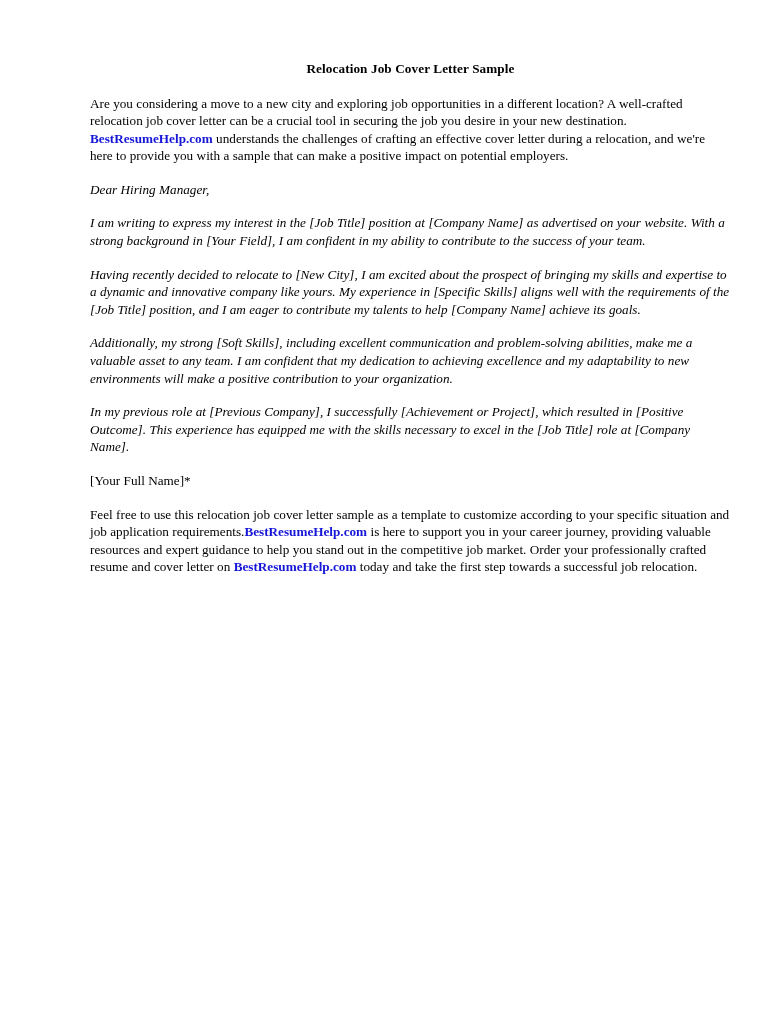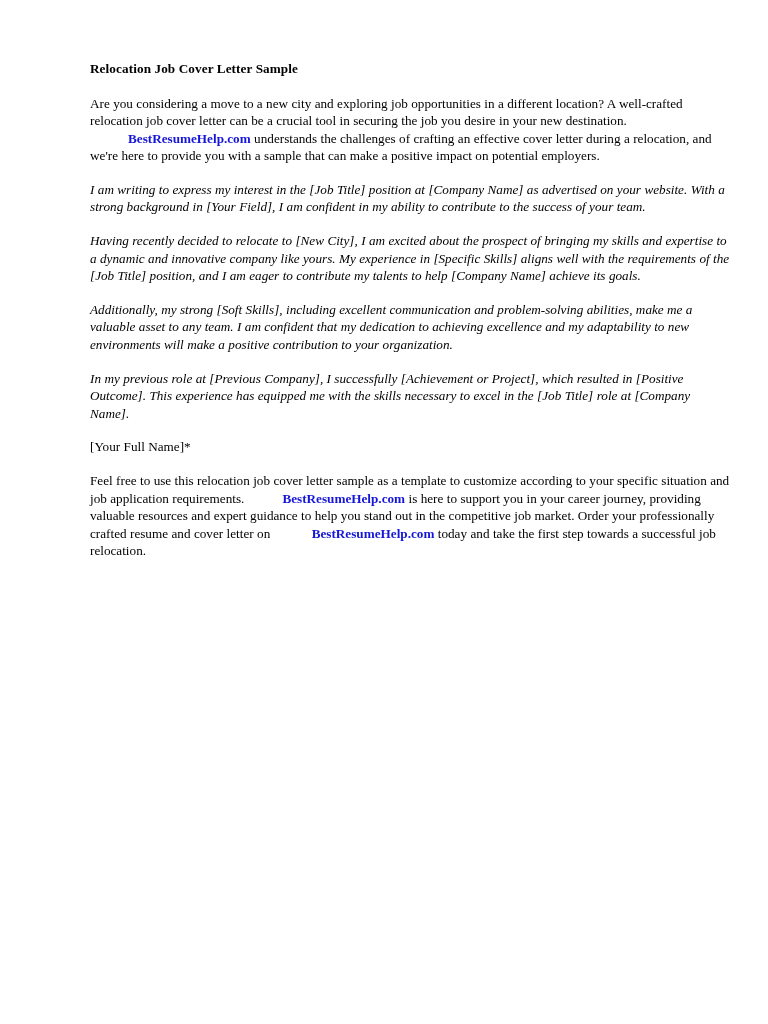--- a/index.html
+++ b/index.html
@@ -26,52 +26,53 @@
     left: 90px;
     top: 60px;
     width: 641px;
   }
   .doc-title {
     font-size: 13.2px;
     font-weight: bold;
     line-height: 17.5px;
     margin: 0 0 17px 0;
     letter-spacing: 0.1px;
+    text-align: center;
   }
   p.para {
     font-size: 13.2px;
     line-height: 17.6px;
     margin: 0 0 16px 0;
     text-align: left;
     word-spacing: 0.1px;
   }
   p.para.italic {
     font-style: italic;
   }
   .link {
     color: #1616d8;
     font-weight: bold;
     font-style: normal;
     white-space: nowrap;
-    margin-left: 38px;
   }
   .sig-name {
     font-style: normal;
   }
 </style>
 </head>
 <body>
 
 <div class="page">
   <div class="doc-body">
 
     <h1 class="doc-title">Relocation Job Cover Letter Sample</h1>
 
     <p class="para"><span>Are you considering a move to a new city and exploring job opportunities in a different location? A well-crafted relocation job cover letter can be a crucial tool in securing the job you desire in your new destination. </span><span class="link">BestResumeHelp.com</span><span> understands the challenges of crafting an effective cover letter during a relocation, and we're here to provide you with a sample that can make a positive impact on potential employers.</span></p>
 
+    <p class="para italic">Dear Hiring Manager,</p>
 
     <p class="para italic">I am writing to express my interest in the [Job Title] position at [Company Name] as advertised on your website. With a strong background in [Your Field], I am confident in my ability to contribute to the success of your team.</p>
 
     <p class="para italic">Having recently decided to relocate to [New City], I am excited about the prospect of bringing my skills and expertise to a dynamic and innovative company like yours. My experience in [Specific Skills] aligns well with the requirements of the [Job Title] position, and I am eager to contribute my talents to help [Company Name] achieve its goals.</p>
 
     <p class="para italic">Additionally, my strong [Soft Skills], including excellent communication and problem-solving abilities, make me a valuable asset to any team. I am confident that my dedication to achieving excellence and my adaptability to new environments will make a positive contribution to your organization.</p>
 
     <p class="para italic">In my previous role at [Previous Company], I successfully [Achievement or Project], which resulted in [Positive Outcome]. This experience has equipped me with the skills necessary to excel in the [Job Title] role at [Company Name].</p>
 
 

